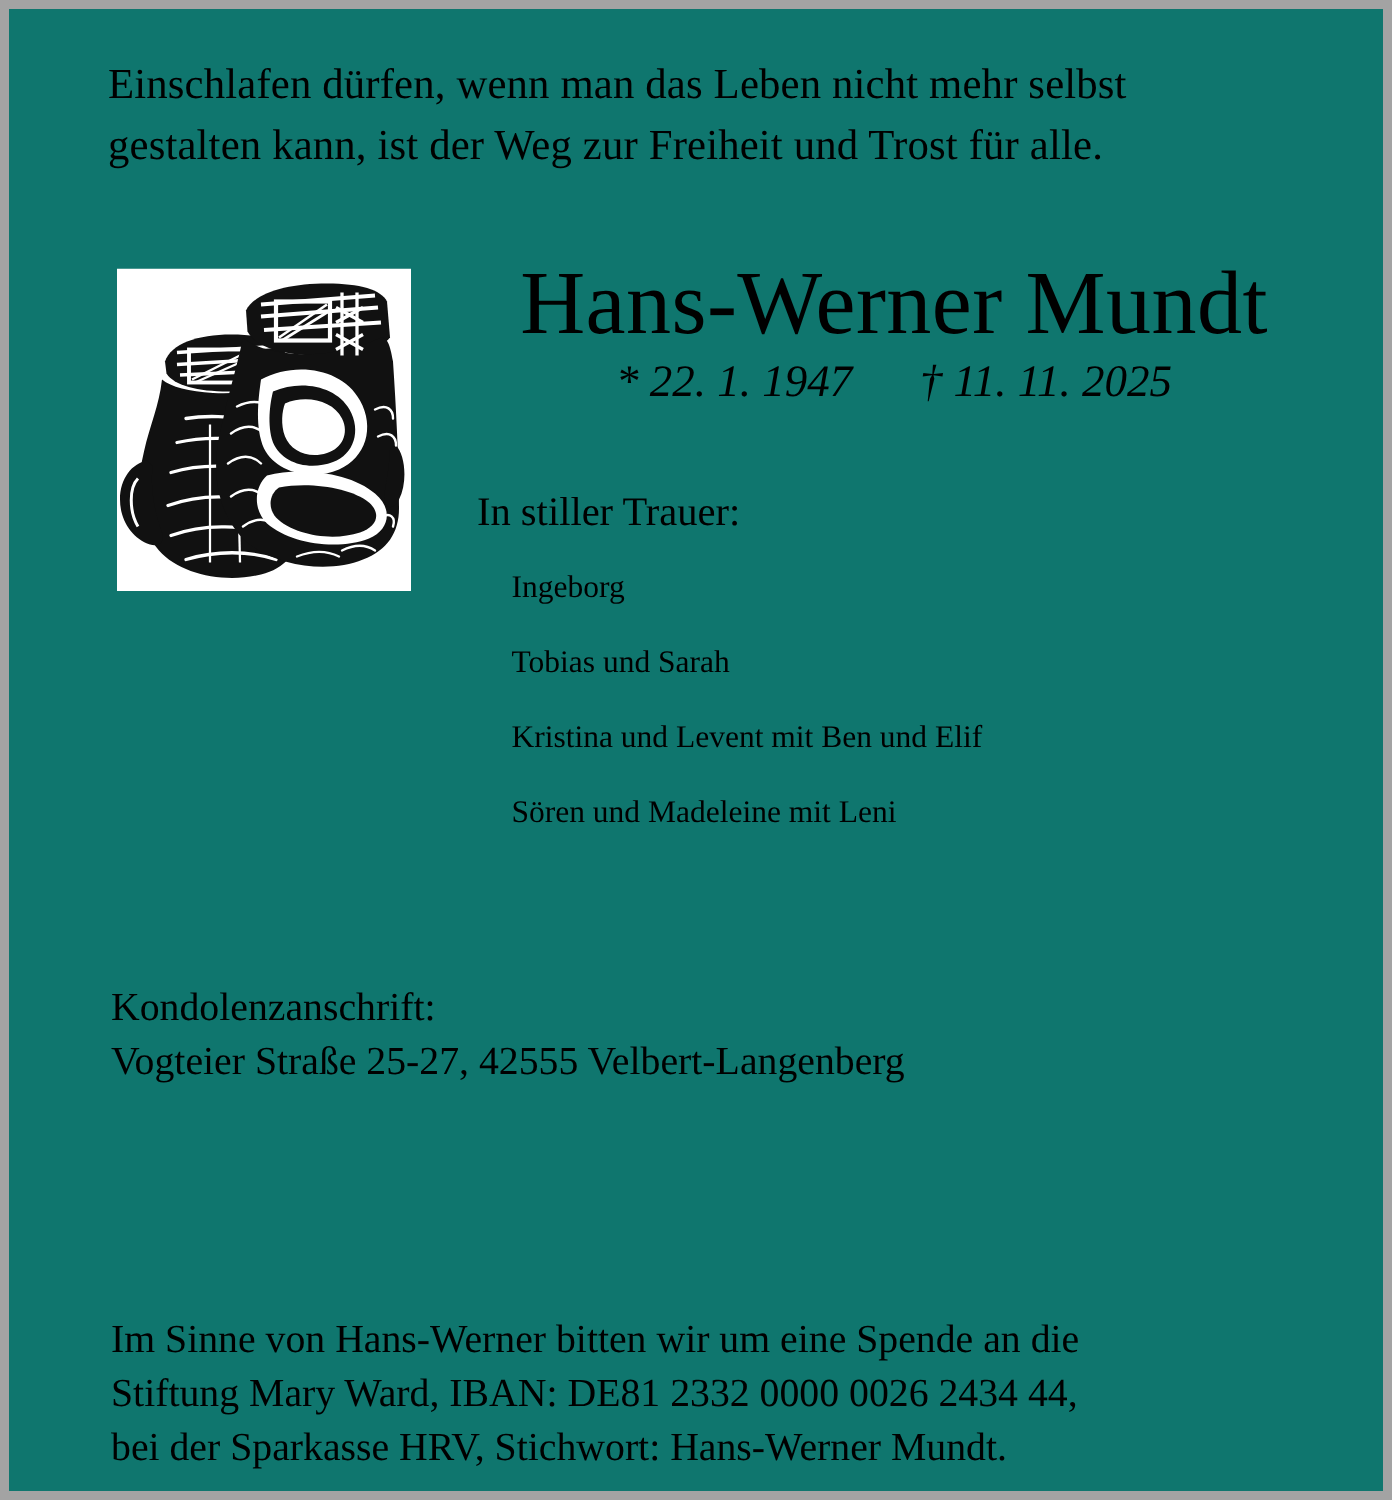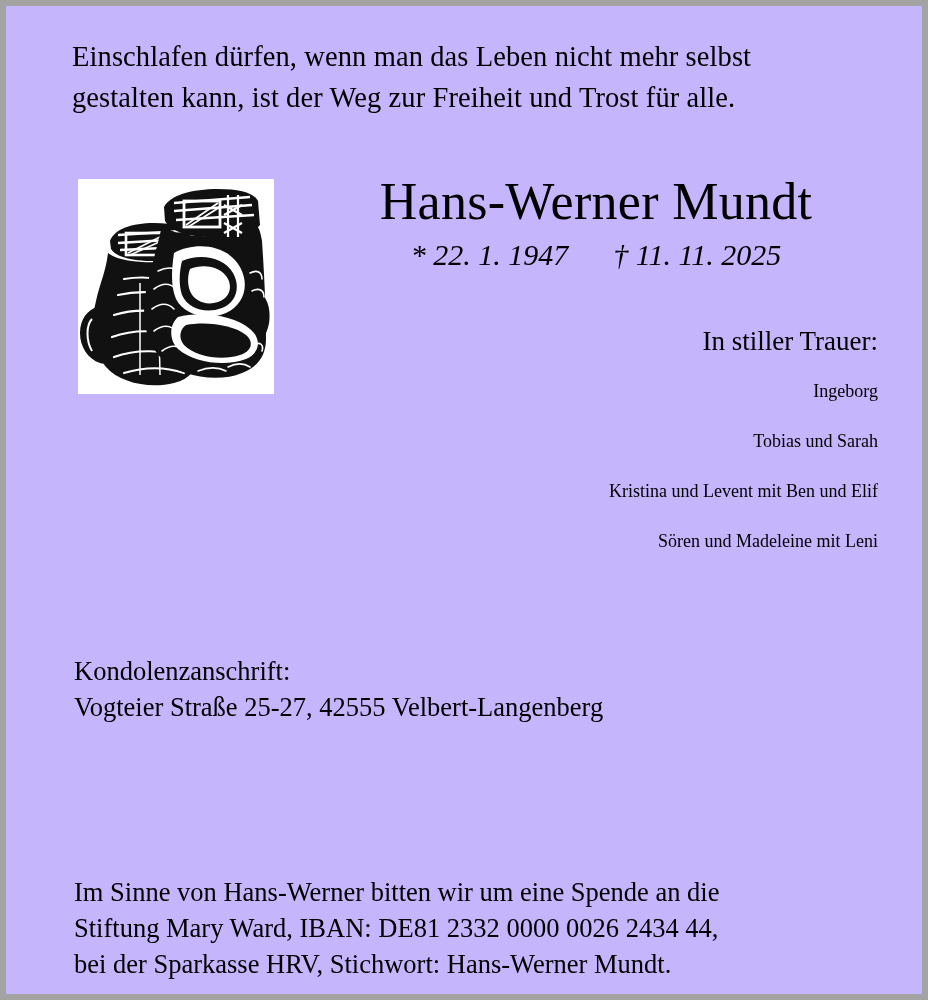--- a/index.html
+++ b/index.html
@@ -21,21 +21,21 @@
     background: #ffffff;
     border: 6px solid #a3a3a3;
     overflow: hidden;
   }
 
   .inner {
     position: absolute;
     left: 0; top: 0;
     width: 916px;
     height: 988px;
-    background: #c4b5fd;
+    background: #0f766e;
   }
 
   
   .epigraph {
     position: absolute;
     left: 66px;
     top: 30px;
     width: 792px;
     font-size: 28.5px;
     line-height: 41px;
@@ -58,50 +58,50 @@
 
   
   .nameblock {
     position: absolute;
     left: 300px;
     top: 168px;
     width: 580px;
     text-align: center;
   }
   .deceased-name {
-    font-size: 52px;
+    font-size: 60px;
     line-height: 56px;
     letter-spacing: 0.3px;
     white-space: nowrap;
   }
   .dates {
     margin-top: 10px;
     font-size: 30px;
     line-height: 30px;
     white-space: nowrap;
     font-style: italic;
   }
   .dates .sep { display: inline-block; width: 30px; }
 
   
   .mourners {
     position: absolute;
     left: 312px;
     top: 310px;
     width: 560px;
-    text-align: right;
   }
   .mourners .intro {
     font-size: 27px;
     line-height: 50px;
   }
   .mourners .person {
-    font-size: 18px;
+    font-size: 21px;
     line-height: 50px;
     white-space: nowrap;
+    margin-left: 23px;
   }
 
   
   .body-block {
     position: absolute;
     left: 68px;
     width: 790px;
     font-size: 26.5px;
     line-height: 36px;
   }

